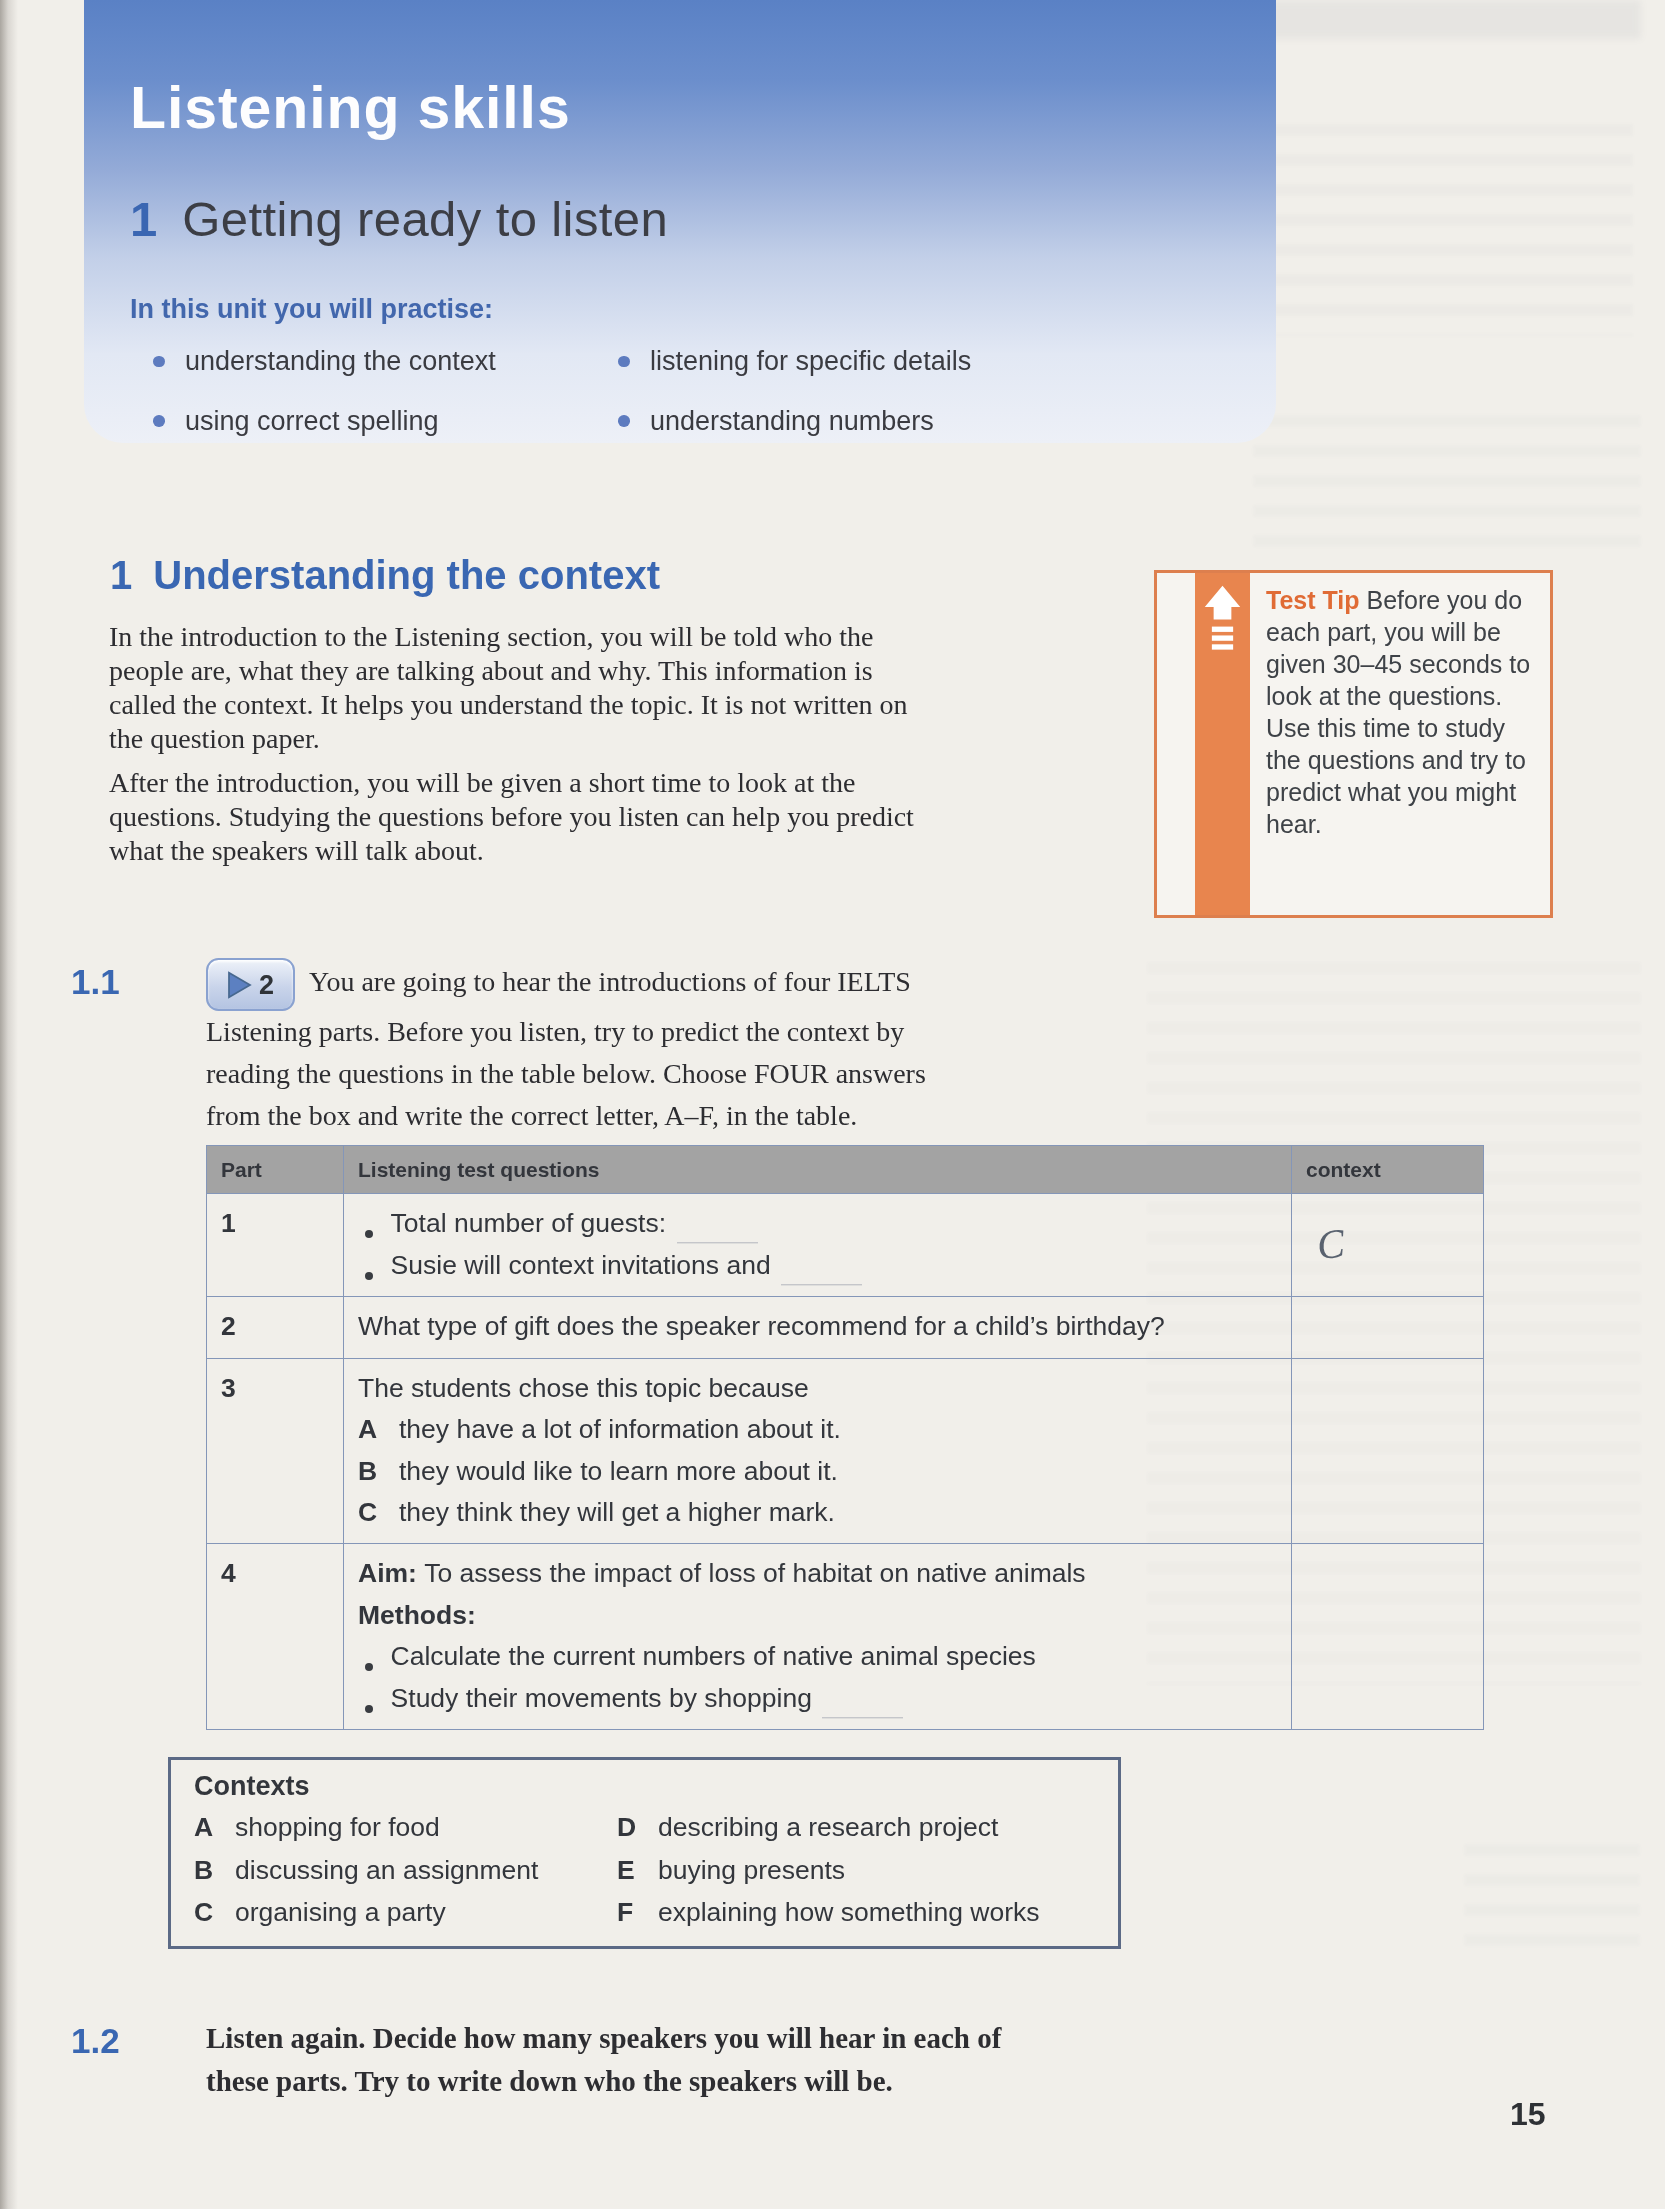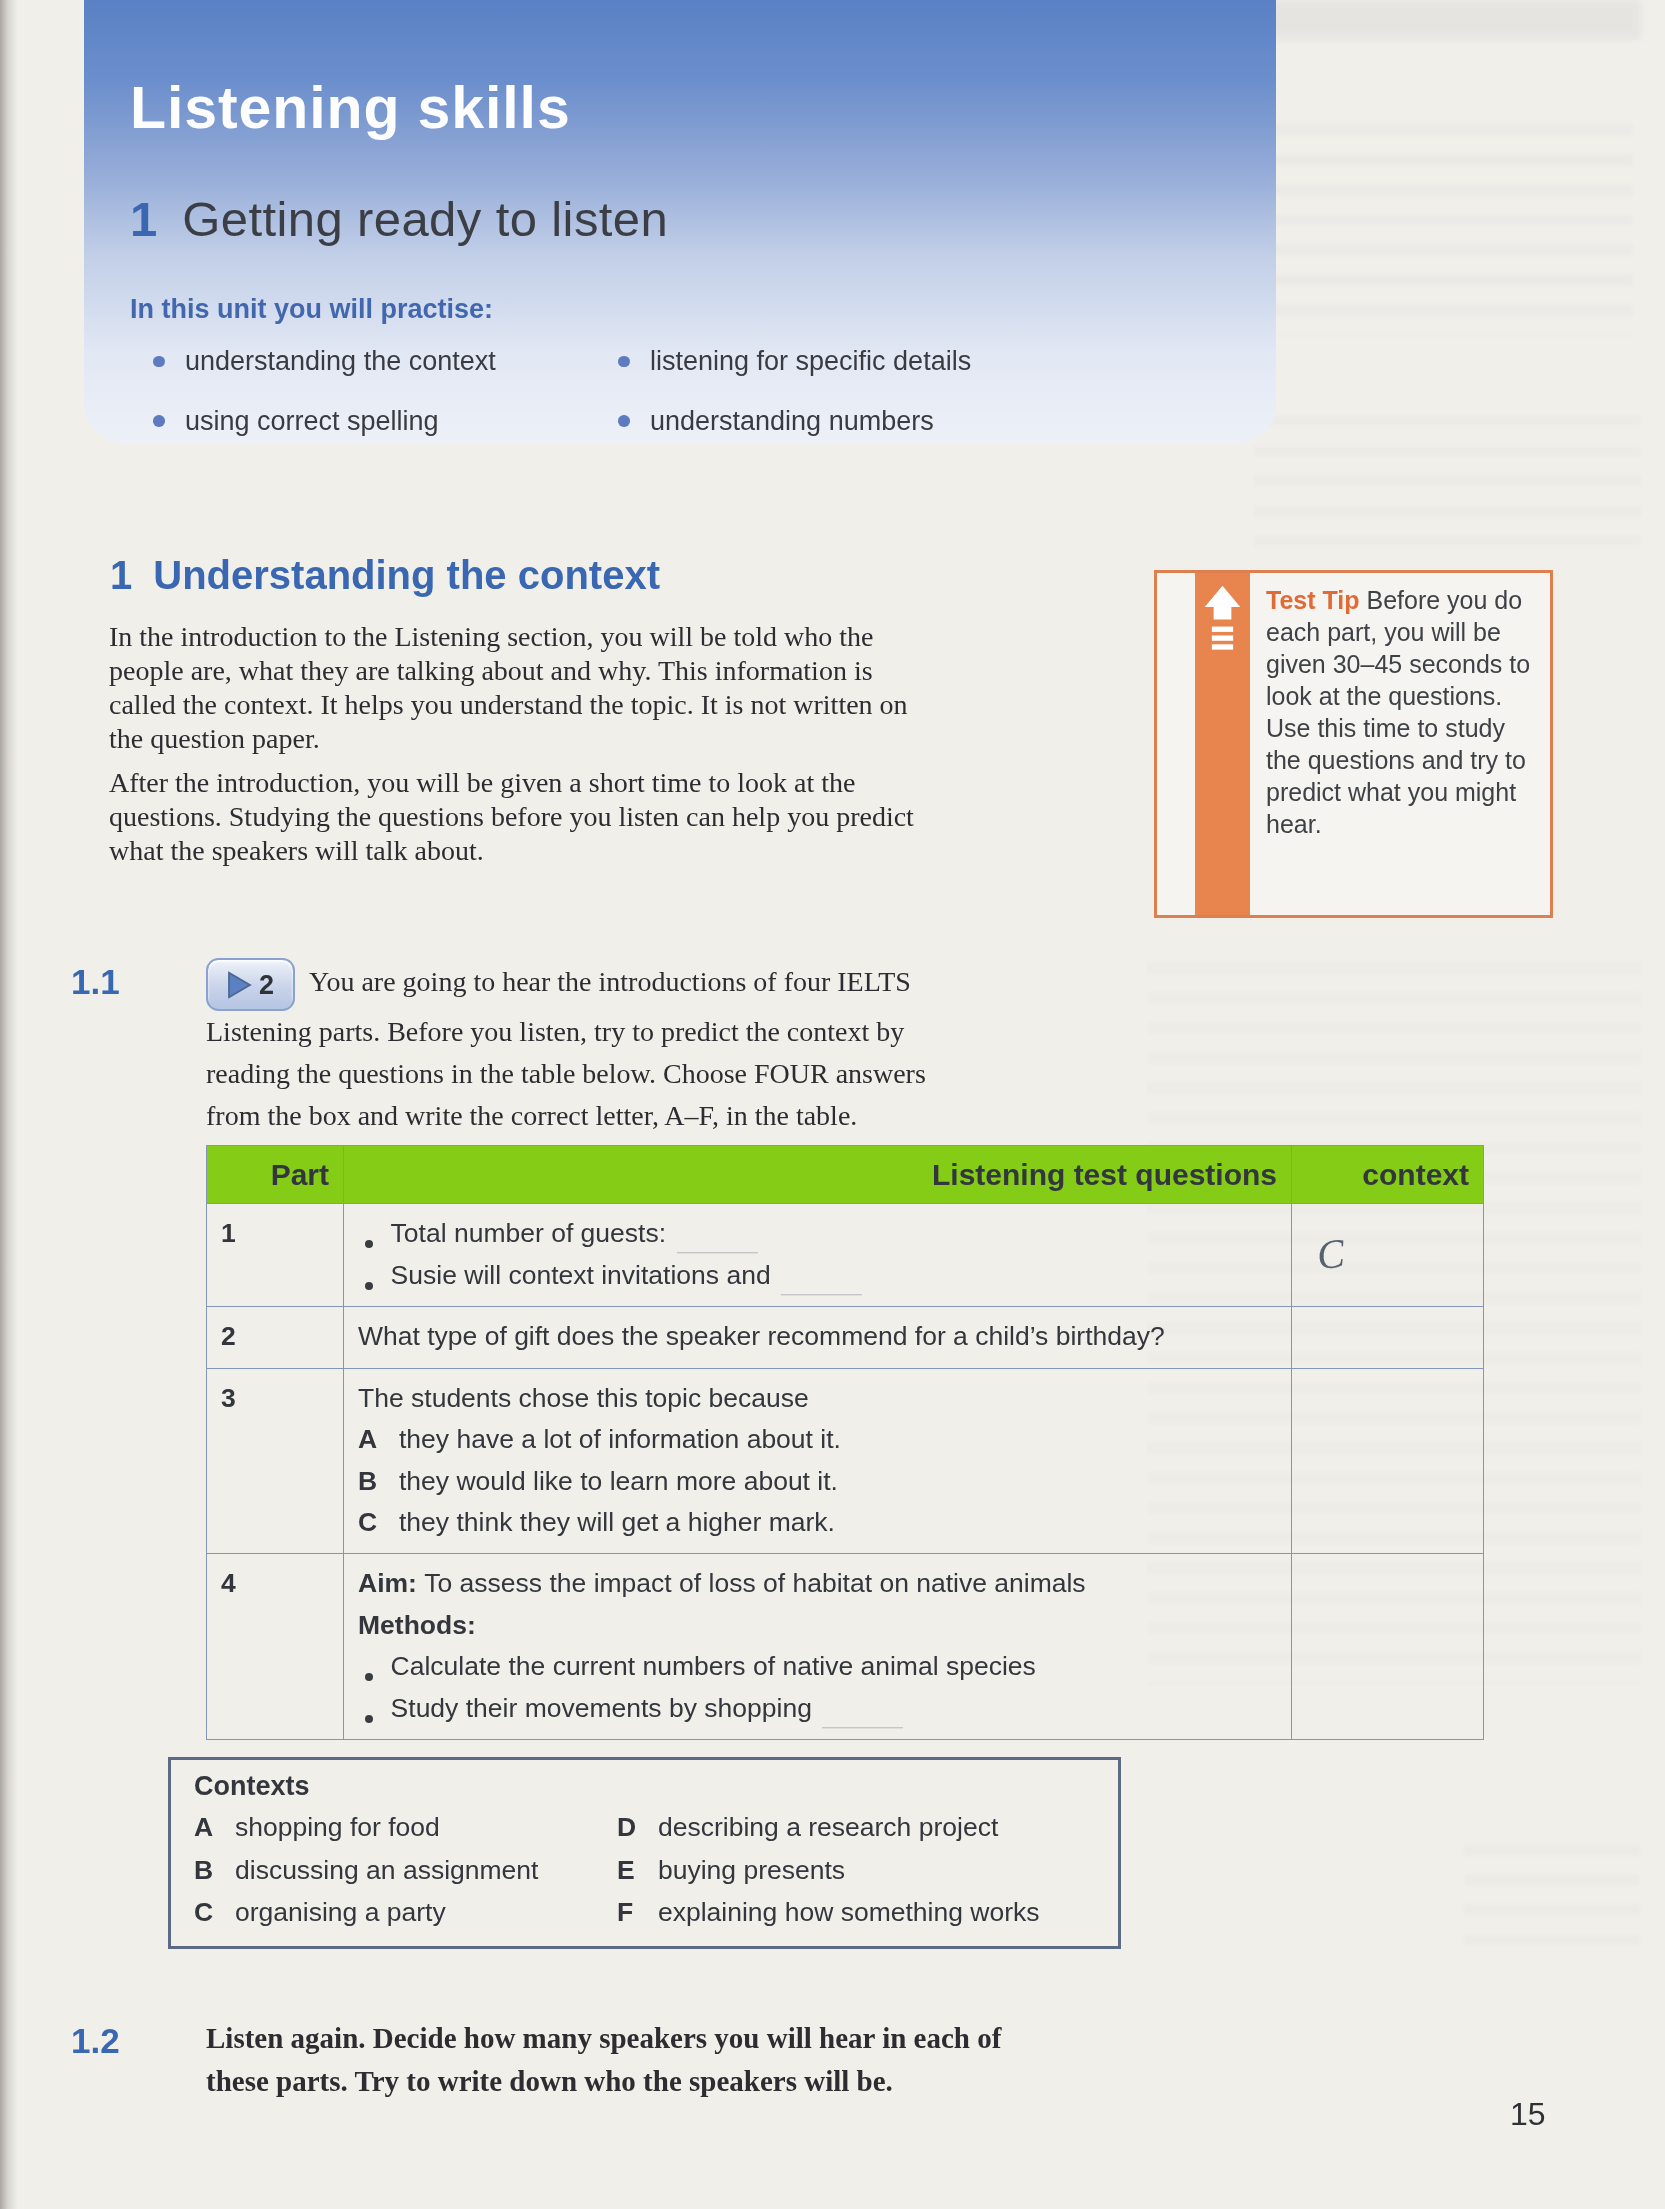--- a/index.html
+++ b/index.html
@@ -70,21 +70,21 @@
     background:linear-gradient(180deg,#eef2f9,#c9d4ea 55%,#b4c4e2);
     box-shadow:inset 0 1.8px 2.6px #ffffff;vertical-align:middle;margin-right:14px;
     font-family:"Liberation Sans",sans-serif;}
   .audio-num{font-size:27px;font-weight:bold;color:#2f3338;}
 
   
   .q-table{left:168px;top:1145px;}
   table{border-collapse:collapse;table-layout:fixed;width:1277px;
     font-size:26.5px;color:#33363c;}
   th,td{border:1.8px solid #8496b8;text-align:left;}
-  th{background:#84cc16;font-weight:bold;padding:11.5px 14px;font-size:30px;text-align:right;}
+  th{background:#a3a3a3;font-weight:bold;padding:11.5px 14px;font-size:21px;}
   th.th-context{font-weight:bold;}
   td{vertical-align:top;padding:14px 14px 16px 14px;}
   .td-part{font-weight:bold;}
   .t-line{display:flex;align-items:flex-end;line-height:30px;margin-bottom:11.5px;}
   .t-line:last-child{margin-bottom:0;}
   .dot{flex:none;width:8px;height:8px;border-radius:50%;background:#393c41;
     margin:11.5px 17.6px 0 7px;}
   .opt-letter{font-weight:bold;flex:none;width:41px;}
   .lbl{font-weight:bold;white-space:pre;}
   .blank{display:inline-block;flex:none;width:81px;height:19.4px;
@@ -95,21 +95,21 @@
 
   
   .contexts-box{left:168px;top:1757px;width:953px;height:192px;box-sizing:border-box;
     border:3.5px solid #5c6a86;padding:10.6px 23px;}
   .cb-title{font-size:27px;font-weight:bold;margin-bottom:10.6px;}
   .cb-cols{display:flex;}
   .cb-col{width:423px;}
   .cb-col.right{width:auto;}
   .cb-opt{display:flex;font-size:26.5px;line-height:30px;margin-bottom:12.4px;}
 
-  .page-number{left:1472px;top:2096px;font-size:32px;font-weight:normal;color:#2e3135;}
+  .page-number{left:1472px;top:2096px;font-size:32px;font-weight:bold;color:#2e3135;}
 </style>
 </head>
 <body>
 
 <div class="left-edge"></div>
 <div class="ghost g1"></div>
 <div class="ghost g2"></div>
 <div class="ghost g3"></div>
 <div class="ghost g4"></div>
 <div class="ghost g5"></div>

